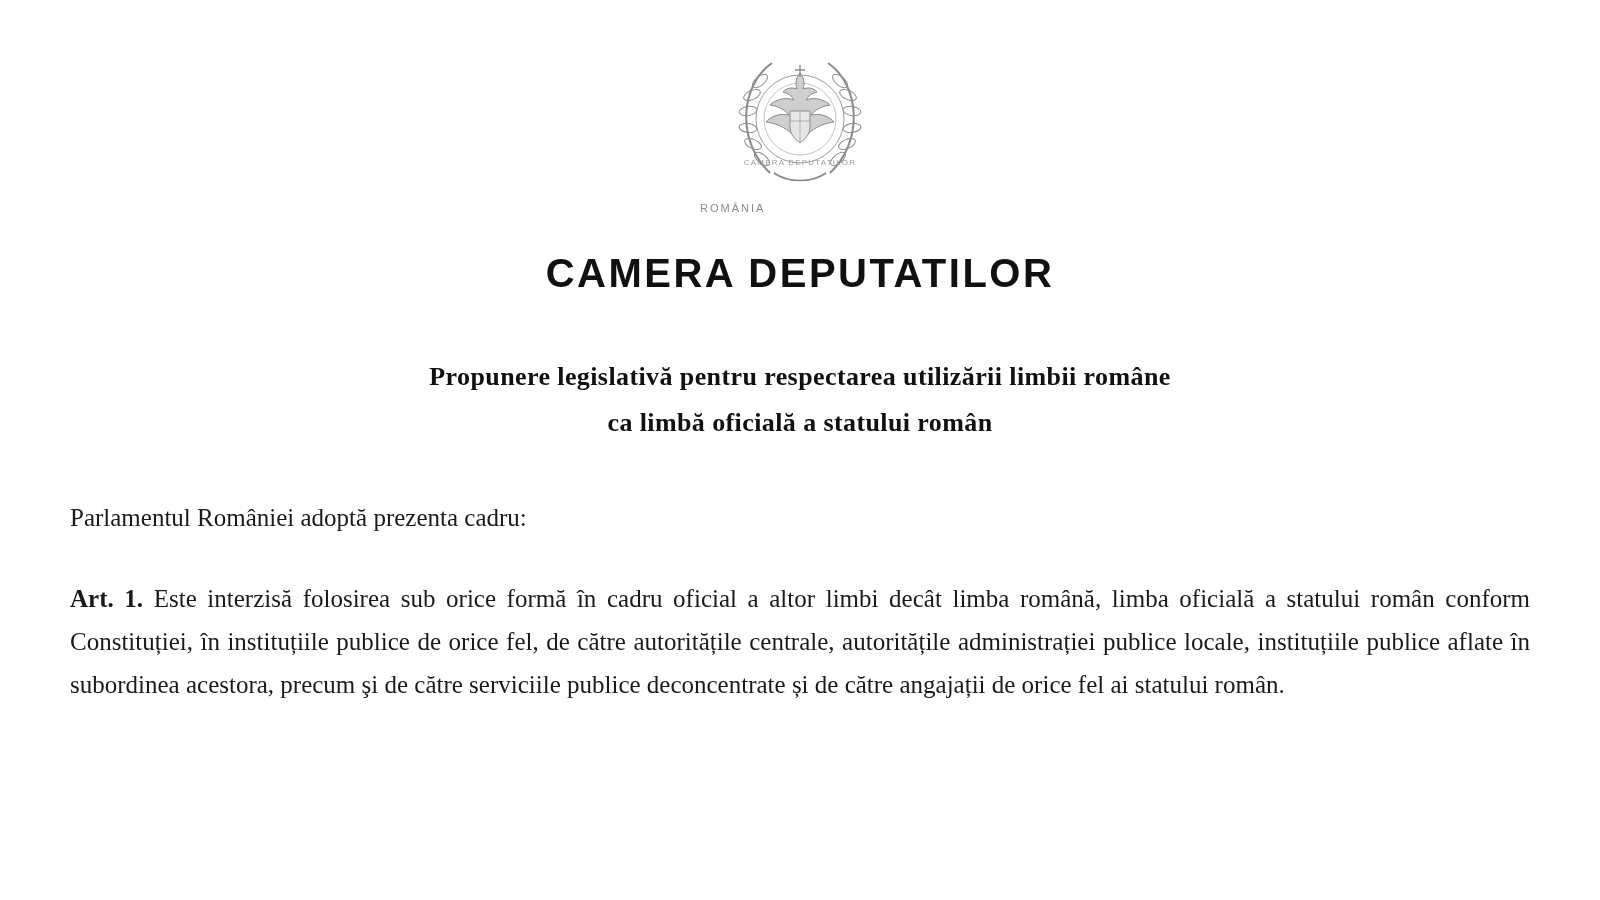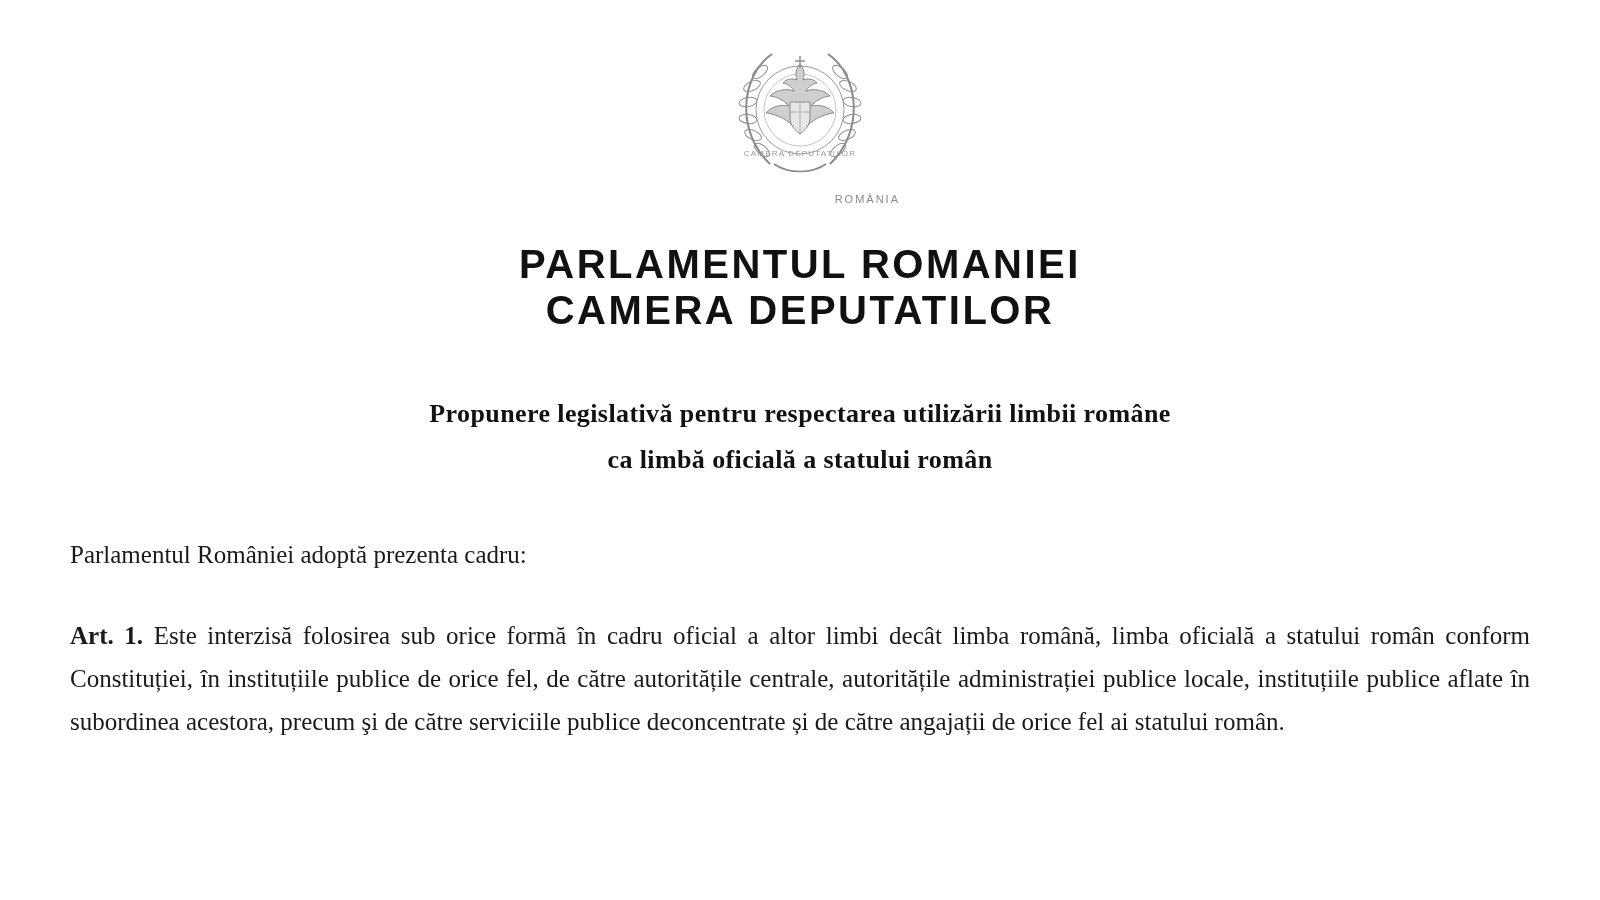--- a/index.html
+++ b/index.html
@@ -13,38 +13,38 @@
     overflow: hidden;
     font-family: "Liberation Serif", serif;
     color: #1a1a1a;
   }
   .page {
     width: 1600px;
     height: 900px;
     position: relative;
     background: #ffffff;
     box-sizing: border-box;
-    padding: 0 70px;
+    padding: 9px 70px;
   }
 
   
   .emblem-wrap {
     width: 100%;
     display: flex;
     justify-content: center;
     padding-top: 24px;
   }
   .emblem {
     width: 200px;
     height: 175px;
     position: relative;
   }
   .emblem svg { display: block; }
   .emblem-caption {
-    text-align: right;
+    text-align: left;
     font-family: "Liberation Sans", sans-serif;
     font-size: 11px;
     letter-spacing: 2px;
     color: #8a8a8a;
     margin-top: -6px;
   }
 
   
   .inst-title {
     text-align: center;
@@ -136,21 +136,20 @@
             <path d="M74 140 C88 150 112 150 126 140" stroke="#8a8a8a" stroke-width="1.6"></path>
           </g>
           <text x="100" y="132" text-anchor="middle" font-family="Liberation Sans, sans-serif" font-size="8" letter-spacing="1.2" fill="#9a9a9a">CAMERA DEPUTATILOR</text>
         </svg>
       </div>
       <div class="emblem-caption">ROMÂNIA</div>
     </div>
   </div>
 
   <div class="inst-title">
-    <span class="line1">PARLAMENTUL  ROMANIEI</span>
     <span class="line2">CAMERA DEPUTATILOR</span>
   </div>
 
   <div class="doc-title">
     <span class="t-line">Propunere legislativă pentru respectarea utilizării limbii române</span>
     <span class="t-line">ca limbă oficială a statului român</span>
   </div>
 
   <p class="intro">Parlamentul României adoptă prezenta cadru:</p>
 

